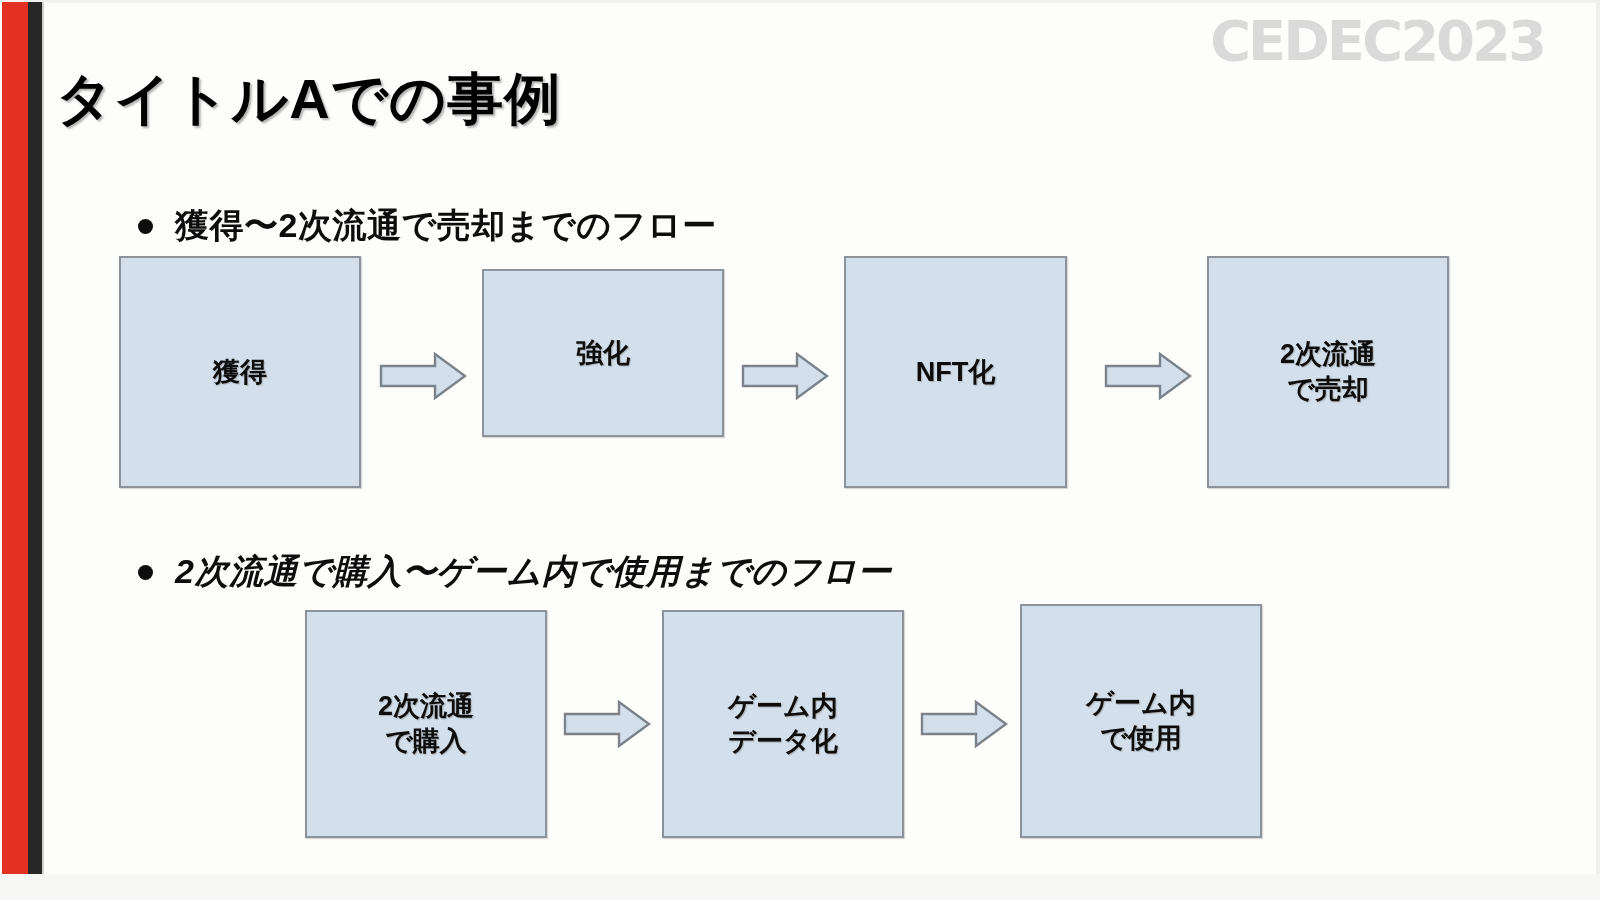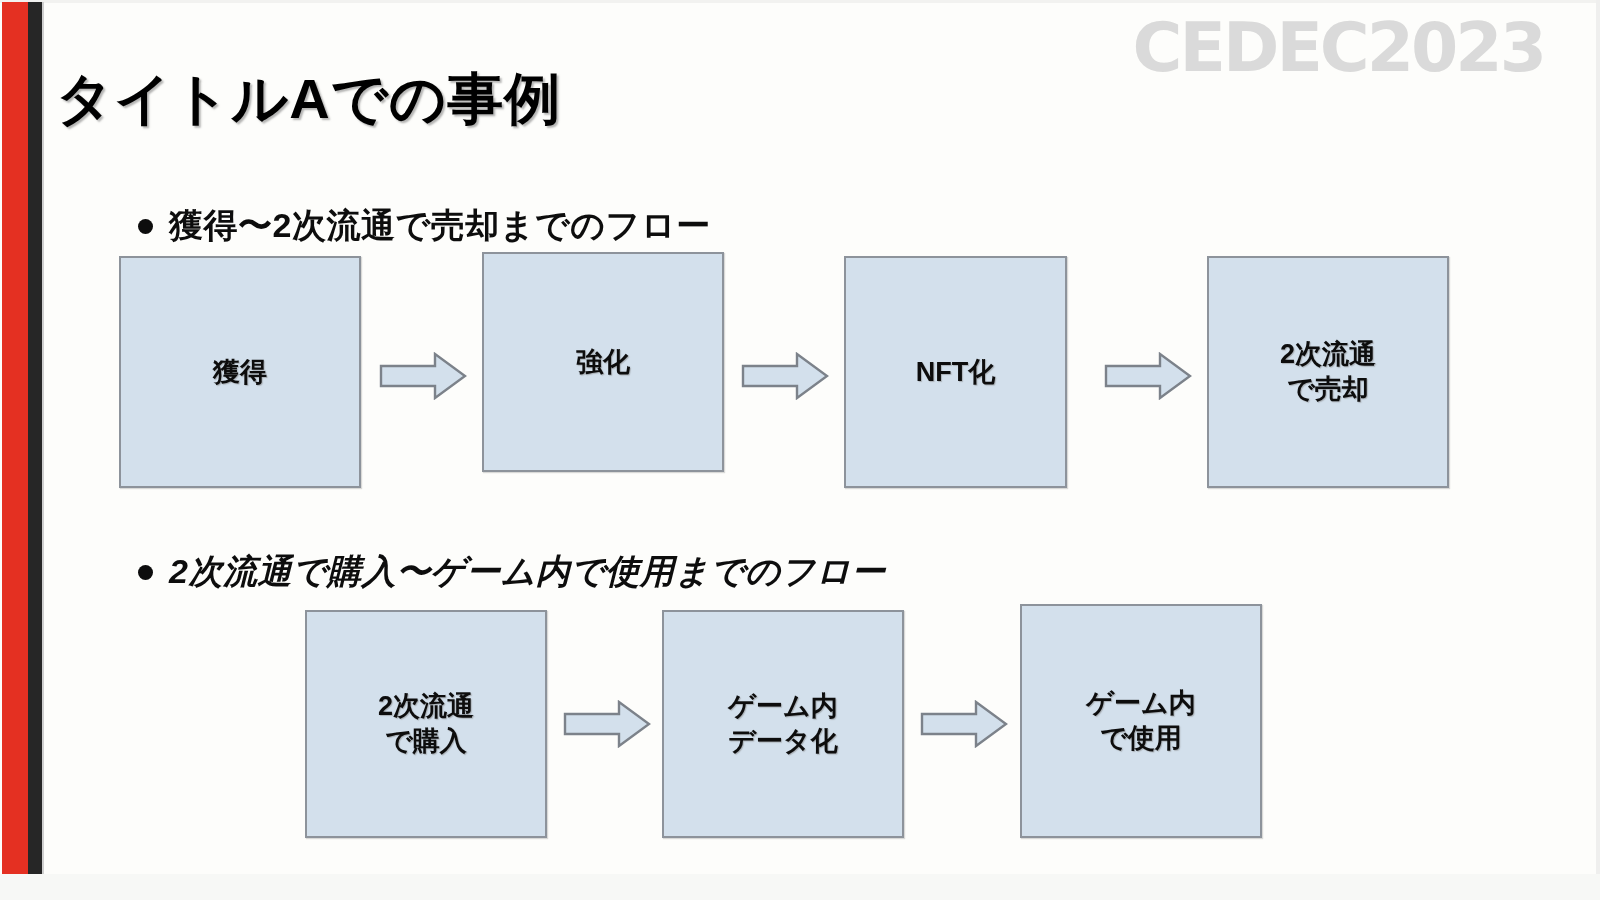--- a/index.html
+++ b/index.html
@@ -53,21 +53,21 @@
     position: absolute;
     left: 42px; top: 2px;
     width: 2px; height: 872px;
     background: #cfcfcf;
   }
 
   
   .logo {
     position: absolute;
     right: 56px; top: 8px;
-    font-size: 68px;
+    font-size: 56px;
     font-weight: 700;
     letter-spacing: -3px;
     color: #cfcfcf;
     opacity: 0.75;
     filter: blur(0.6px);
     user-select: none;
     font-family: "DejaVu Sans", sans-serif;
   }
 
   
@@ -80,21 +80,21 @@
     letter-spacing: 1px;
     text-shadow: 2px 2px 2px rgba(120,120,120,0.55);
     white-space: nowrap;
   }
 
   
   .bullet-line {
     position: absolute;
     display: flex;
     align-items: center;
-    gap: 16px;
+    gap: 22px;
     white-space: nowrap;
     justify-content: space-between;
   }
   .bullet-dot {
     width: 15px; height: 15px;
     border-radius: 50%;
     background: #0d0d0d;
     flex: none;
   }
   .bullet-text {
@@ -158,21 +158,21 @@
   <div class="flow-box" style="left:119px; top:256px; width:242px; height:232px;align-items:center;">
     <span class="flow-box-label">獲得</span>
   </div>
 
   <div class="flow-arrow" style="left:379px; top:352px;">
     <svg width="88" height="48" viewBox="0 0 88 48">
       <polygon points="2,14 56,14 56,2 86,24 56,46 56,34 2,34" fill="#d3e0ec" stroke="#7c828a" stroke-width="2.4" stroke-linejoin="miter"></polygon>
     </svg>
   </div>
 
-  <div class="flow-box" style="left:482px; top:252px; width:242px; height:220px;">
+  <div class="flow-box" style="left:482px; top:269px; width:242px; height:168px;">
     <span class="flow-box-label">強化</span>
   </div>
 
   <div class="flow-arrow" style="left:741px; top:352px;">
     <svg width="88" height="48" viewBox="0 0 88 48">
       <polygon points="2,14 56,14 56,2 86,24 56,46 56,34 2,34" fill="#d3e0ec" stroke="#7c828a" stroke-width="2.4" stroke-linejoin="miter"></polygon>
     </svg>
   </div>
 
   <div class="flow-box" style="left:844px; top:256px; width:223px; height:232px;">

